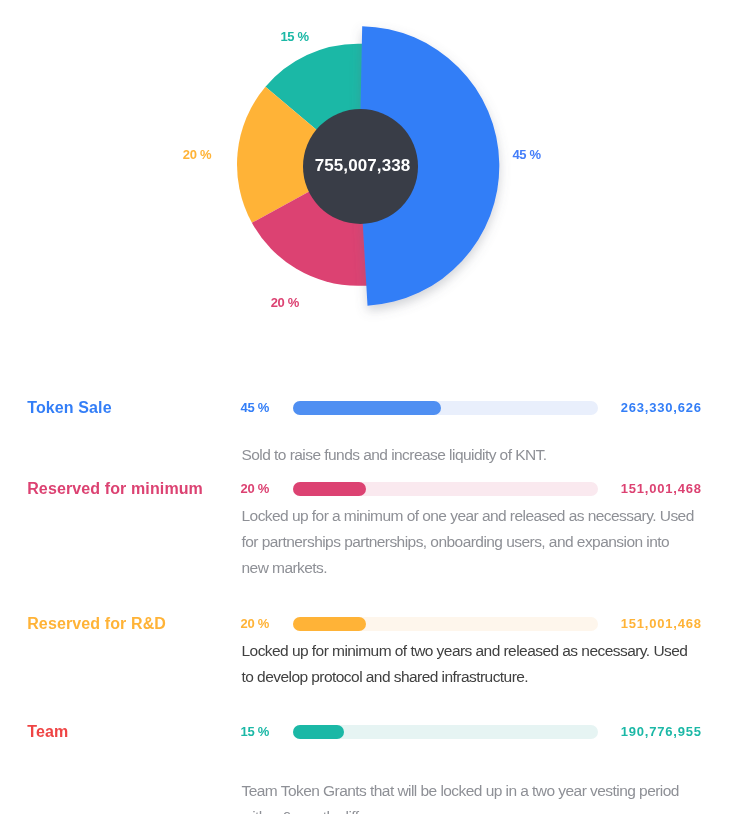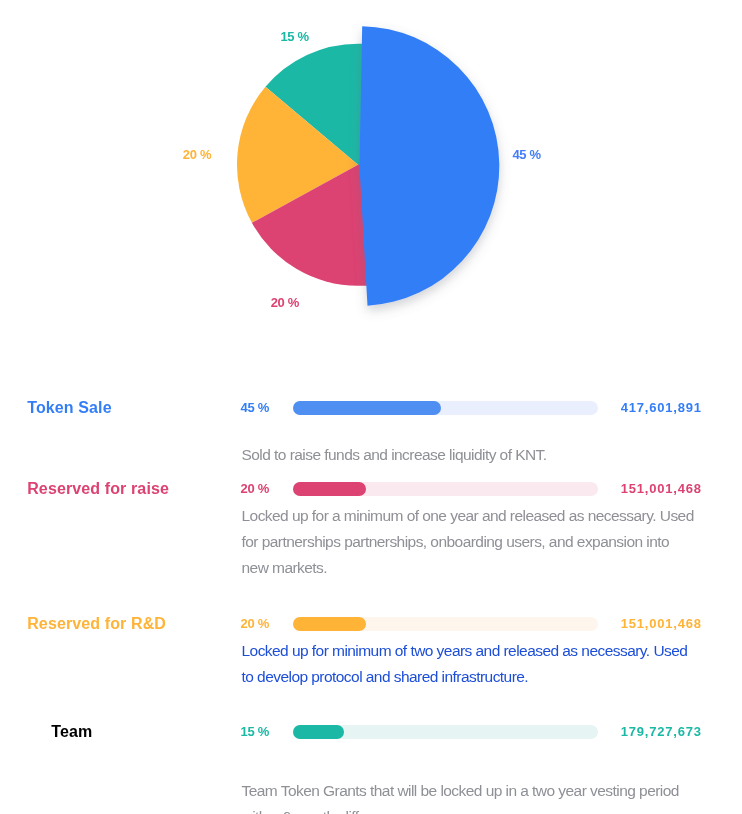--- a/index.html
+++ b/index.html
@@ -120,61 +120,64 @@
           <feDropShadow dx="0" dy="5" stdDeviation="5.5" flood-color="#646a75" flood-opacity="0.30" data-name="drop-shadow-primitive"></feDropShadow>
         </filter>
       </defs>
       <g data-name="pie-slices">
         <path data-name="pie-slice-team" d="M358.00,164.70 L265.44,86.76 A121.00,121.00 0 0 1 358.00,43.70 L374.00,43.70 L374.00,170.00 Z" style="fill: rgb(27, 184, 166);"></path>
         <path data-name="pie-slice-reserved-rnd" d="M358.00,164.70 L251.87,222.81 A121.00,121.00 0 0 1 265.44,86.76 Z" style="fill: rgb(255, 179, 55);"></path>
         <path data-name="pie-slice-reserved-growth" d="M358.00,164.70 L374.00,164.70 L374.00,285.70 L358.00,285.70 A121.00,121.00 0 0 1 251.87,222.81 Z" style="fill: rgb(220, 66, 114);"></path>
         <path data-name="pie-slice-token-sale" filter="url(#sliceShadow)" d="M359.43,166.05 L362.19,26.20 A139.88,139.88 0 0 1 367.51,305.70 Z" style="fill: rgb(51, 126, 247);"></path>
       </g>
     </svg>
+    <div class="donut-center" data-name="donut-center-circle" style="background: rgb(57, 61, 71);">
+      <span class="donut-total" data-name="donut-total-value">755,007,338</span>
+    </div>
     <span class="slice-label" data-name="slice-label-token-sale" style="color: rgb(67, 125, 249);">45 %</span>
     <span class="slice-label" data-name="slice-label-reserved-growth" style="color: rgb(220, 66, 114);">20 %</span>
     <span class="slice-label" data-name="slice-label-reserved-rnd" style="color: rgb(255, 179, 55);">20 %</span>
     <span class="slice-label" data-name="slice-label-team" style="color: rgb(27, 184, 166);">15 %</span>
   </div>
   <div class="rows" data-name="allocation-list">
 
     <div class="row" data-name="allocation-row" data-row="0">
       <div class="row-title" data-name="allocation-title" style="color: rgb(51, 126, 247);">Token Sale</div>
       <div class="row-pct" data-name="allocation-percent" style="color: rgb(51, 126, 247);">45 %</div>
       <div class="bar-track" data-name="allocation-bar-track" style="background: rgb(233, 239, 252); width: 304.5px;">
         <div class="bar-fill" data-name="allocation-bar-fill" style="background: rgb(79, 143, 242); width: 147.5px;"></div>
       </div>
-      <div class="row-amount" data-name="allocation-amount" style="color: rgb(51, 126, 247);">417,601,891</div>
+      <div class="row-amount" data-name="allocation-amount" style="color: rgb(51, 126, 247);">263,330,626</div>
       <div class="row-desc" data-name="allocation-description" style="color: rgb(142, 144, 150); margin-top: 20px;">Sold to raise funds and increase liquidity of KNT.</div>
     </div>
 
     <div class="row" data-name="allocation-row" data-row="1">
-      <div class="row-title" data-name="allocation-title" style="color: rgb(220, 66, 114);">Reserved for raise</div>
+      <div class="row-title" data-name="allocation-title" style="color: rgb(220, 66, 114);">Reserved for minimum</div>
       <div class="row-pct" data-name="allocation-percent" style="color: rgb(220, 66, 114);">20 %</div>
       <div class="bar-track" data-name="allocation-bar-track" style="background: rgb(250, 233, 239); width: 304.5px;">
         <div class="bar-fill" data-name="allocation-bar-fill" style="background: rgb(220, 66, 114); width: 73px;"></div>
       </div>
       <div class="row-amount" data-name="allocation-amount" style="color: rgb(220, 66, 114);">151,001,468</div>
       <div class="row-desc" data-name="allocation-description" style="color: rgb(142, 144, 150);">Locked up for a minimum of one year and released as necessary. Used for partnerships partnerships, onboarding users, and expansion into new markets.</div>
     </div>
 
     <div class="row" data-name="allocation-row" data-row="2">
       <div class="row-title" data-name="allocation-title" style="color: rgb(255, 179, 55);">Reserved for R&amp;D</div>
       <div class="row-pct" data-name="allocation-percent" style="color: rgb(255, 179, 55);">20 %</div>
       <div class="bar-track" data-name="allocation-bar-track" style="background: rgb(254, 246, 236); width: 304.5px;">
         <div class="bar-fill" data-name="allocation-bar-fill" style="background: rgb(255, 179, 55); width: 73px;"></div>
       </div>
       <div class="row-amount" data-name="allocation-amount" style="color: rgb(255, 179, 55);">151,001,468</div>
-      <div class="row-desc" data-name="allocation-description" style="color: #1d4ed8;">Locked up for minimum of two years and released as necessary. Used to develop protocol and shared infrastructure.</div>
+      <div class="row-desc" data-name="allocation-description" style="color: #404040;">Locked up for minimum of two years and released as necessary. Used to develop protocol and shared infrastructure.</div>
     </div>
 
     <div class="row" data-name="allocation-row" data-row="3">
-      <div class="row-title" data-name="allocation-title" style="color: #000000; margin-left: 24px;">Team</div>
+      <div class="row-title" data-name="allocation-title" style="color: #ef4444;">Team</div>
       <div class="row-pct" data-name="allocation-percent" style="color: rgb(27, 184, 166);">15 %</div>
       <div class="bar-track" data-name="allocation-bar-track" style="background: rgb(230, 244, 243); width: 304.5px;">
         <div class="bar-fill" data-name="allocation-bar-fill" style="background: rgb(27, 184, 166); width: 51px;"></div>
       </div>
-      <div class="row-amount" data-name="allocation-amount" style="color: rgb(27, 184, 166);">179,727,673</div>
+      <div class="row-amount" data-name="allocation-amount" style="color: rgb(27, 184, 166);">190,776,955</div>
       <div class="row-desc" data-name="allocation-description" style="color: rgb(142, 144, 150); margin-top: 32px;">Team Token Grants that will be locked up in a two year vesting period with a 6 month cliff.</div>
     </div>
 
   </div>
 </div>
 
 </body></html>

